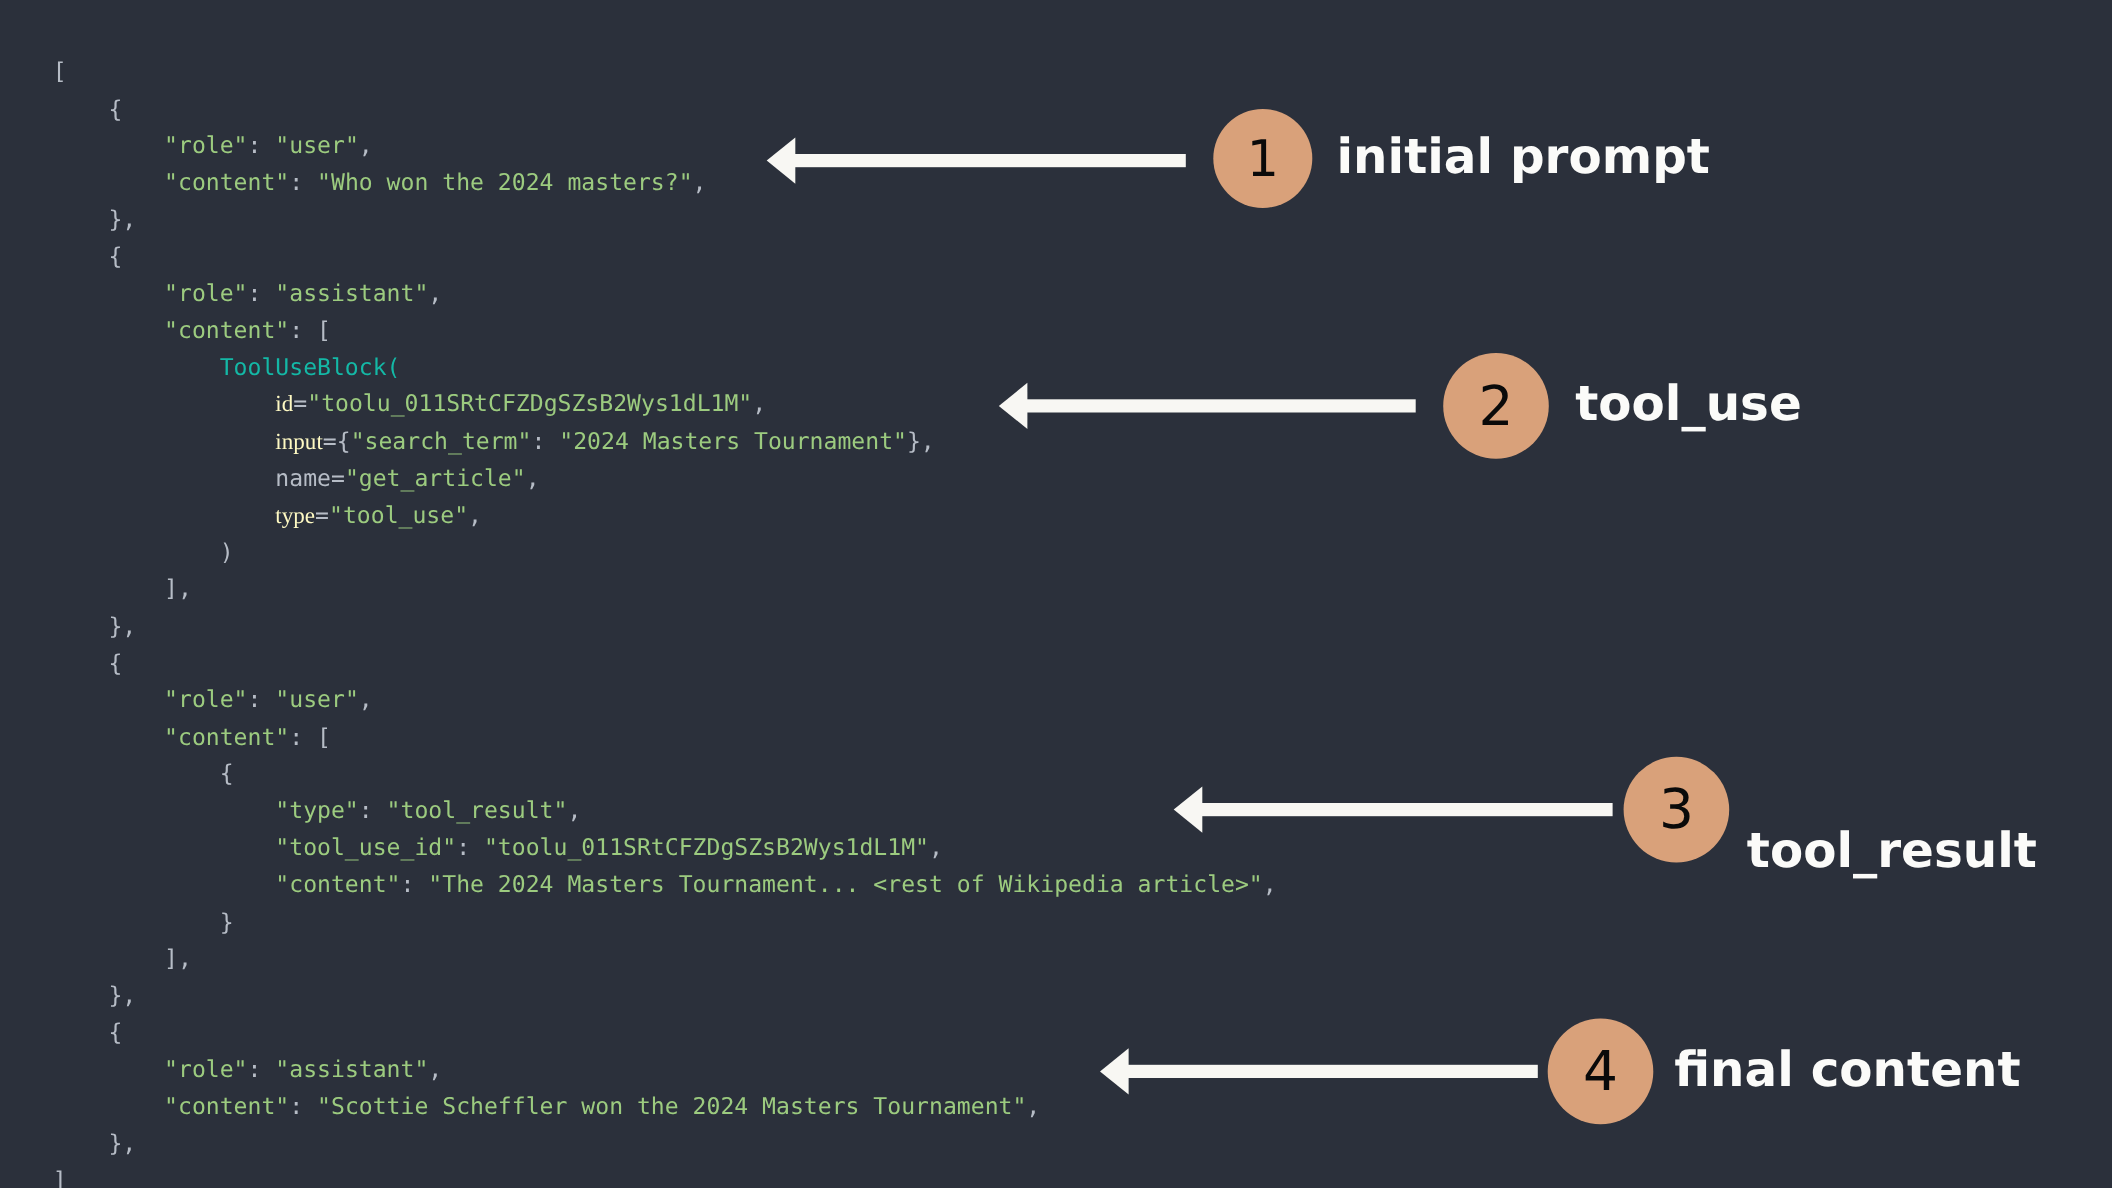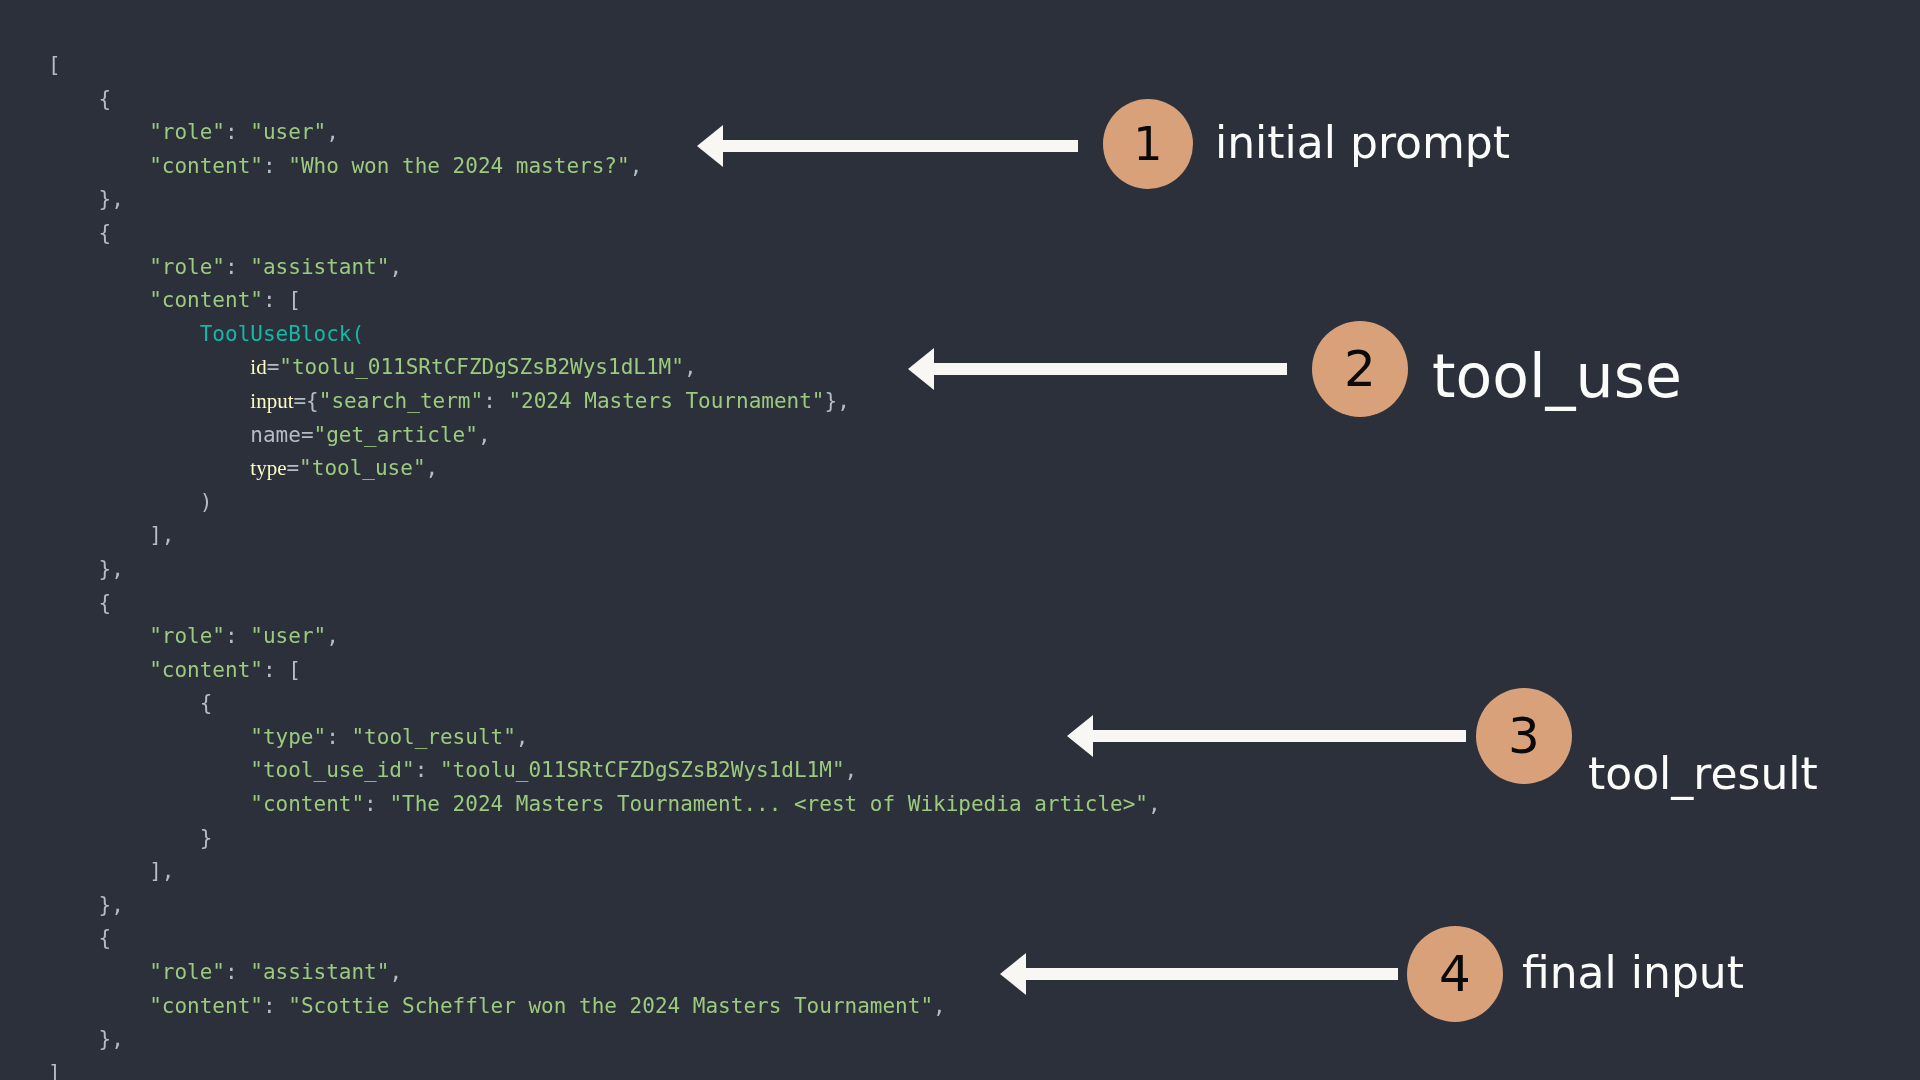--- a/index.html
+++ b/index.html
@@ -54,21 +54,21 @@
     display: flex;
     align-items: center;
     justify-content: center;
     font-family: "DejaVu Sans", "Liberation Sans", sans-serif;
     font-weight: 400;
   }
   .anno-label {
     position: absolute;
     color: #fbfbf9;
     font-family: "DejaVu Sans", "Liberation Sans", sans-serif;
-    font-weight: 400;
+    font-weight: 700;
     white-space: nowrap;
     line-height: 1;
   }
 </style>
 </head>
 <body>
 
 <div id="stage">
 
   <pre id="code"><span class="ln"><span class="pun"></span><span class="pun">[</span></span><span class="ln"><span class="pun">    </span><span class="pun">{</span></span><span class="ln"><span class="pun">        </span><span class="str">"role"</span><span class="pun">: </span><span class="str">"user"</span><span class="pun">,</span></span><span class="ln"><span class="pun">        </span><span class="str">"content"</span><span class="pun">: </span><span class="str">"Who won the 2024 masters?"</span><span class="pun">,</span></span><span class="ln"><span class="pun">    </span><span class="pun">},</span></span><span class="ln"><span class="pun">    </span><span class="pun">{</span></span><span class="ln"><span class="pun">        </span><span class="str">"role"</span><span class="pun">: </span><span class="str">"assistant"</span><span class="pun">,</span></span><span class="ln"><span class="pun">        </span><span class="str">"content"</span><span class="pun">: </span><span class="pun">[</span></span><span class="ln"><span class="pun">            </span><span class="cls">ToolUseBlock(</span></span><span class="ln"><span class="pun">                </span><span class="kw">id</span><span class="pun">=</span><span class="str">"toolu_011SRtCFZDgSZsB2Wys1dL1M"</span><span class="pun">,</span></span><span class="ln"><span class="pun">                </span><span class="kw">input</span><span class="pun">={</span><span class="str">"search_term"</span><span class="pun">: </span><span class="str">"2024 Masters Tournament"</span><span class="pun">},</span></span><span class="ln"><span class="pun">                </span><span class="name">name</span><span class="pun">=</span><span class="str">"get_article"</span><span class="pun">,</span></span><span class="ln"><span class="pun">                </span><span class="kw">type</span><span class="pun">=</span><span class="str">"tool_use"</span><span class="pun">,</span></span><span class="ln"><span class="pun">            </span><span class="pun">)</span></span><span class="ln"><span class="pun">        </span><span class="pun">],</span></span><span class="ln"><span class="pun">    </span><span class="pun">},</span></span><span class="ln"><span class="pun">    </span><span class="pun">{</span></span><span class="ln"><span class="pun">        </span><span class="str">"role"</span><span class="pun">: </span><span class="str">"user"</span><span class="pun">,</span></span><span class="ln"><span class="pun">        </span><span class="str">"content"</span><span class="pun">: </span><span class="pun">[</span></span><span class="ln"><span class="pun">            </span><span class="pun">{</span></span><span class="ln"><span class="pun">                </span><span class="str">"type"</span><span class="pun">: </span><span class="str">"tool_result"</span><span class="pun">,</span></span><span class="ln"><span class="pun">                </span><span class="str">"tool_use_id"</span><span class="pun">: </span><span class="str">"toolu_011SRtCFZDgSZsB2Wys1dL1M"</span><span class="pun">,</span></span><span class="ln"><span class="pun">                </span><span class="str">"content"</span><span class="pun">: </span><span class="str">"The 2024 Masters Tournament... &lt;rest of Wikipedia article&gt;"</span><span class="pun">,</span></span><span class="ln"><span class="pun">            </span><span class="pun">}</span></span><span class="ln"><span class="pun">        </span><span class="pun">],</span></span><span class="ln"><span class="pun">    </span><span class="pun">},</span></span><span class="ln"><span class="pun">    </span><span class="pun">{</span></span><span class="ln"><span class="pun">        </span><span class="str">"role"</span><span class="pun">: </span><span class="str">"assistant"</span><span class="pun">,</span></span><span class="ln"><span class="pun">        </span><span class="str">"content"</span><span class="pun">: </span><span class="str">"Scottie Scheffler won the 2024 Masters Tournament"</span><span class="pun">,</span></span><span class="ln"><span class="pun">    </span><span class="pun">},</span></span><span class="ln"><span class="pun"></span><span class="pun">]</span></span></pre>
@@ -78,28 +78,28 @@
       <div class="arrowhead" style="left: 697px; top: 125px;"></div>
       <div class="circle" style="left: 1103px; top: 99px; width: 90px; height: 90px; font-size: 46px;">
         <span>1</span>
       </div>
       <div class="anno-label" style="left: 1215px; top: 121.12px; font-size: 44px;">initial prompt</div>
       <div class="arrow" style="left: 932px; top: 363px; width: 355px;"></div>
       <div class="arrowhead" style="left: 908px; top: 348px;"></div>
       <div class="circle" style="left: 1312px; top: 321px; width: 96px; height: 96px; font-size: 50px;">
         <span>2</span>
       </div>
-      <div class="anno-label" style="left: 1432px; top: 346.12px; font-size: 60px;">tool_use</div>
+      <div class="anno-label" style="left: 1432px; top: 346.12px; font-size: 44px;">tool_use</div>
       <div class="arrow" style="left: 1091px; top: 730px; width: 375px;"></div>
       <div class="arrowhead" style="left: 1067px; top: 715px;"></div>
       <div class="circle" style="left: 1476px; top: 688px; width: 96px; height: 96px; font-size: 50px;">
         <span>3</span>
       </div>
       <div class="anno-label" style="left: 1588px; top: 752px; font-size: 44px;">tool_result</div>
       <div class="arrow" style="left: 1024px; top: 968px; width: 374px;"></div>
       <div class="arrowhead" style="left: 1000px; top: 953px;"></div>
       <div class="circle" style="left: 1407px; top: 926px; width: 96px; height: 96px; font-size: 50px;">
         <span>4</span>
       </div>
-      <div class="anno-label" style="left: 1522px; top: 951.12px; font-size: 44px;">final input</div>
+      <div class="anno-label" style="left: 1522px; top: 951.12px; font-size: 44px;">final content</div>
     </div>
 
 </div>
 
 </body></html>

